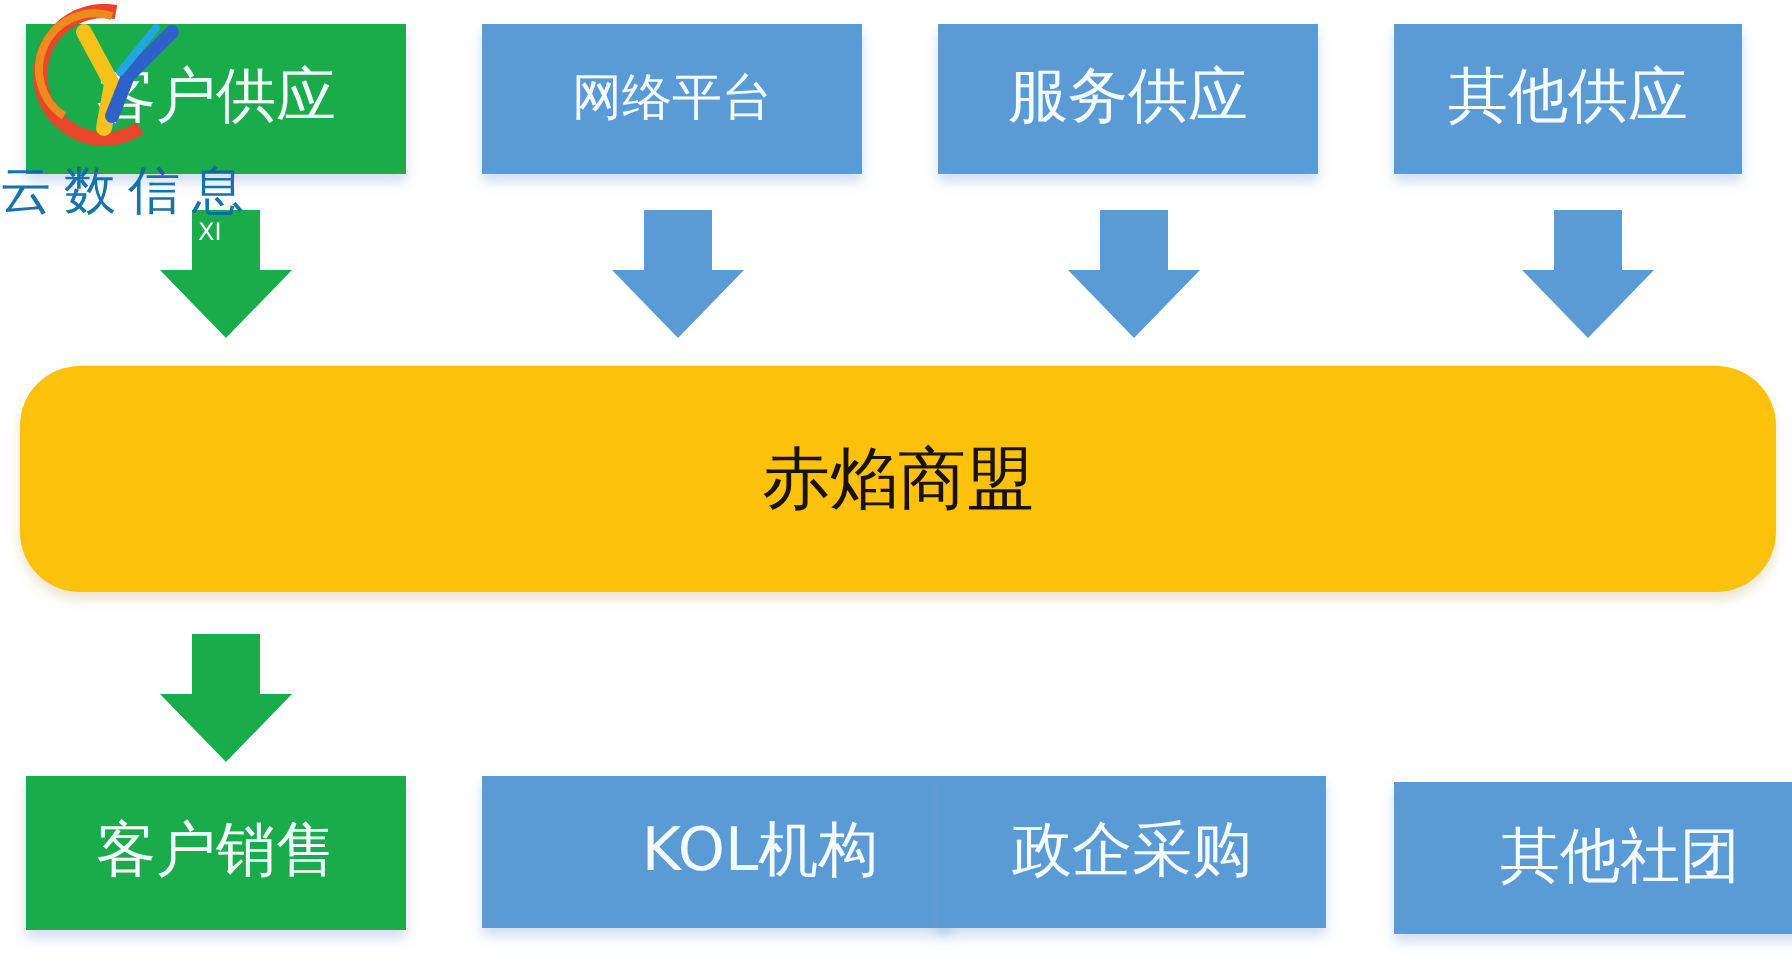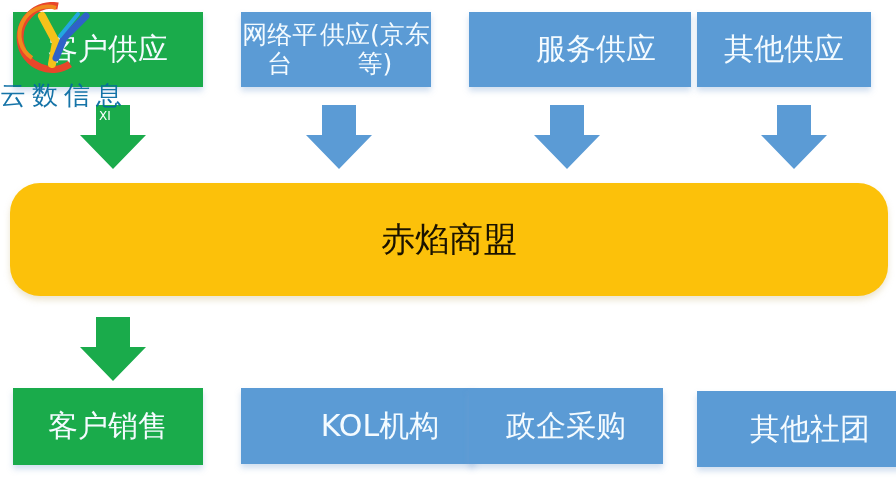--- a/index.html
+++ b/index.html
@@ -15,23 +15,22 @@
   .xi{position:absolute;left:99px;top:109px;color:#ffffff;font-size:12px;}
 </style>
 </head>
 <body>
 
 <div class="box green" style="left:13px;top:12px;width:190px;height:75px;">
   <span>客户供应</span>
 </div>
 <div class="box blue small" style="left:241px;top:12px;width:190px;height:75px;flex-direction:row;">
   <span>网络平台</span>
-  <span>供应(京东等)</span>
 </div>
-<div class="box blue" style="left:469px;top:12px;width:190px;height:75px;padding-left:32px;">
+<div class="box blue" style="left:469px;top:12px;width:190px;height:75px;">
   <span>服务供应</span>
 </div>
 <div class="box blue" style="left:697px;top:12px;width:174px;height:75px;">
   <span>其他供应</span>
 </div>
 
 <svg class="arrow" style="left:80px;top:105px;" viewBox="0 0 66 64">
     <polygon points="16,0 50,0 50,30 66,30 33,64 0,30 16,30" fill="#1aab4b"></polygon>
   </svg>
 <svg class="arrow" style="left:306px;top:105px;" viewBox="0 0 66 64">

